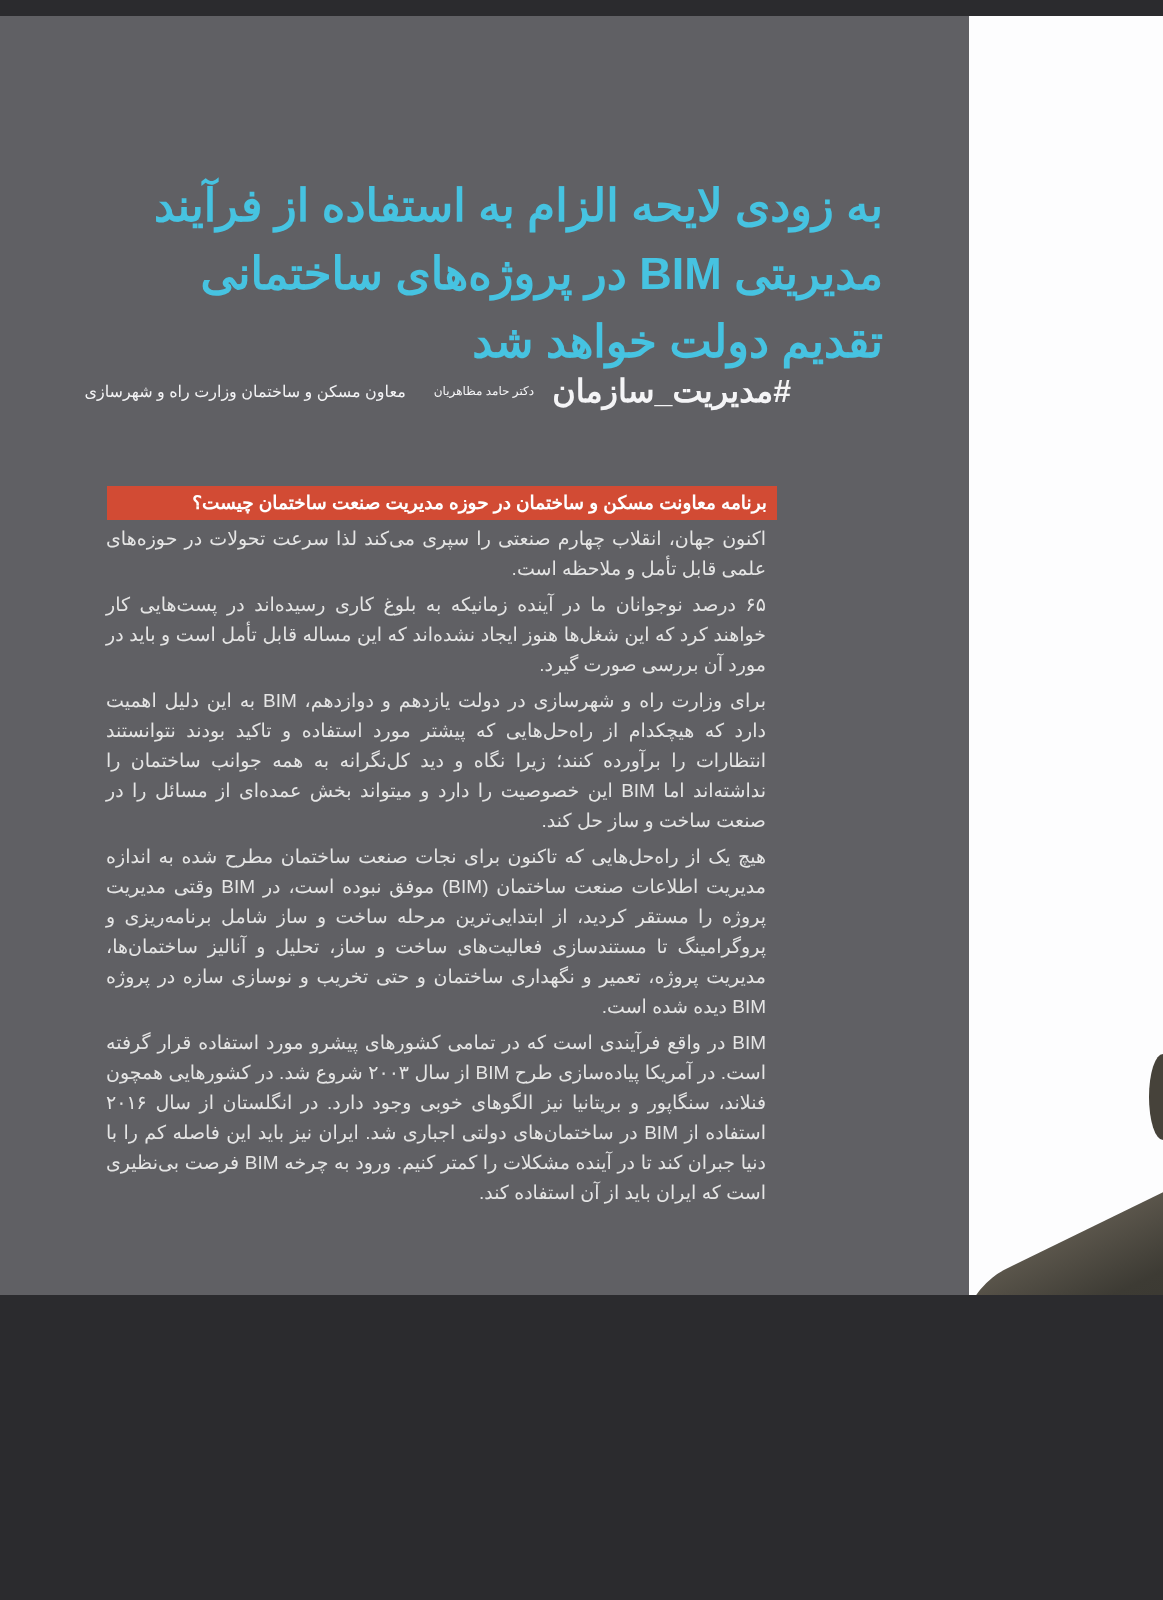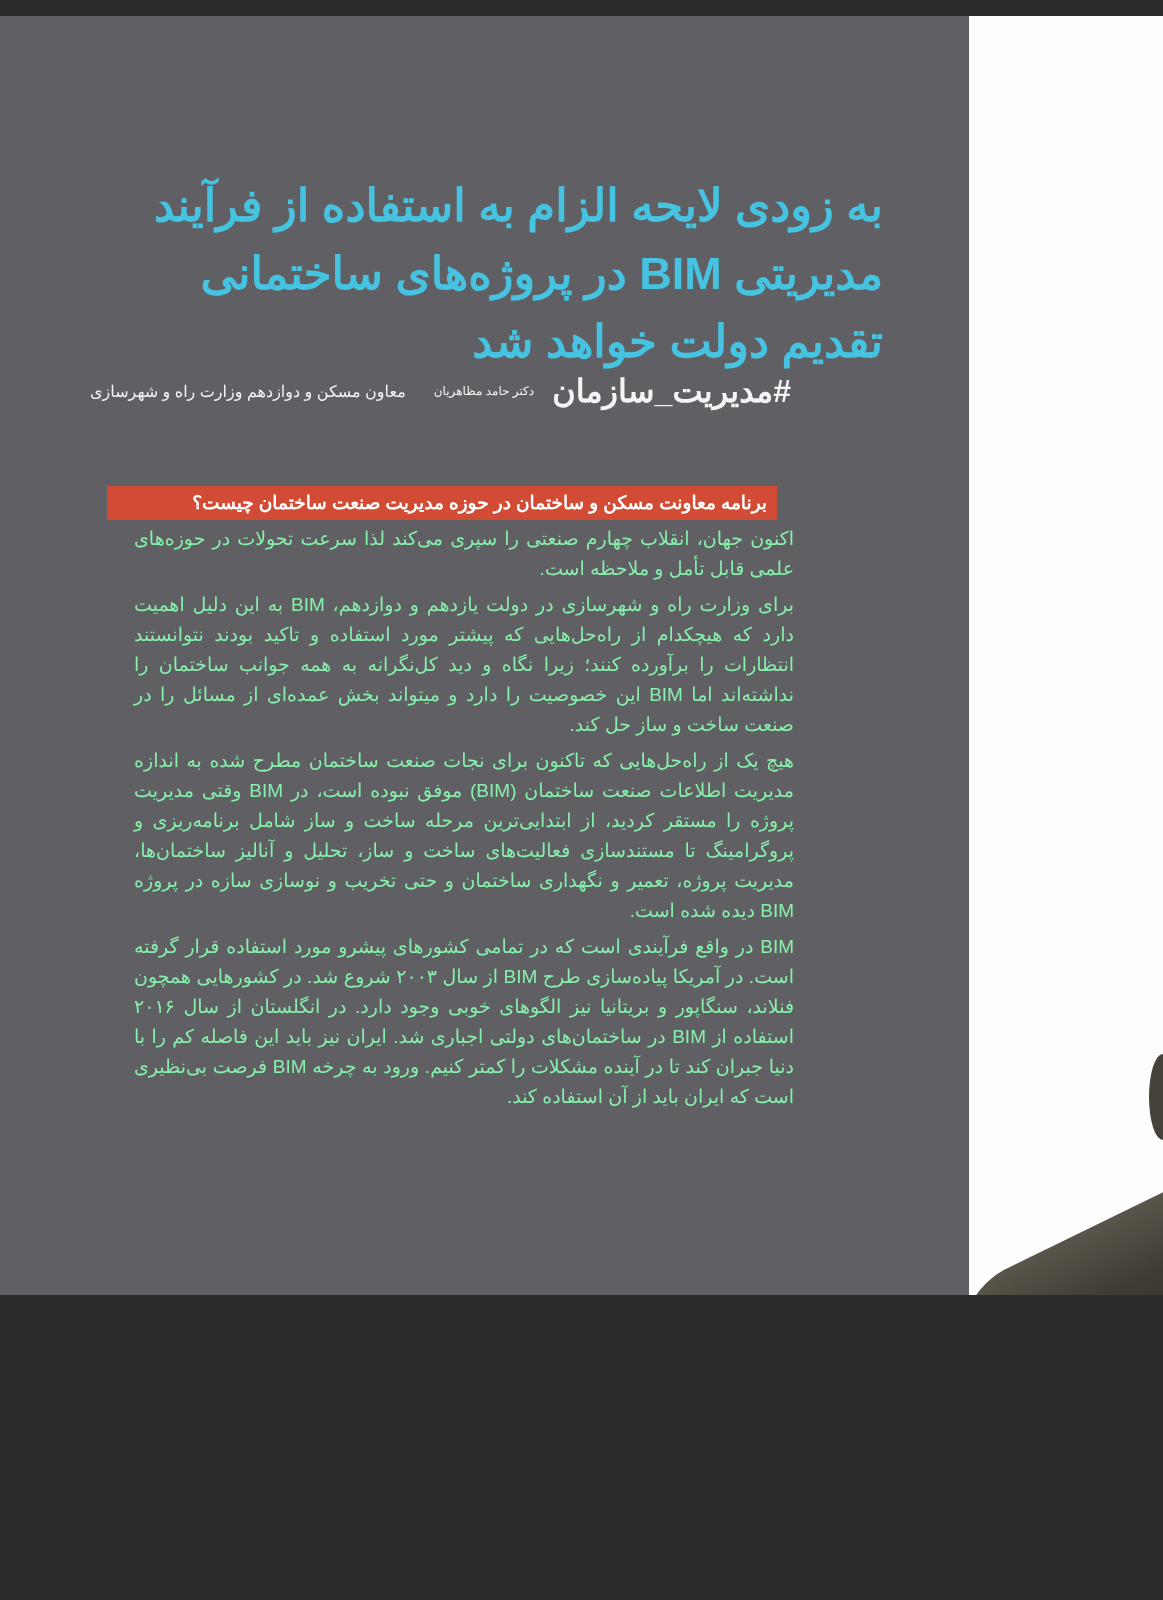--- a/index.html
+++ b/index.html
@@ -54,24 +54,24 @@
     display:block;width:100%;
     padding-right:10px;
     color:#ffffff;
     font-size:18.5px;
     font-weight:bold;
     white-space:nowrap;
     overflow:hidden;
   }
   
   .body-copy{
-    position:absolute;top:508px;right:369px;
+    position:absolute;top:508px;right:397px;
     width:660px;
     direction:rtl;
-    color:#86efac;
+    color:#e5e5e5;
     font-size:19px;
     line-height:30px;
     text-align:justify;
     text-align-last:right;
     font-weight:500;
   }
   .body-copy p{margin:0 0 6px 0;}
   
   .photo-region{
     position:absolute;left:905px;top:1030px;right:0;bottom:0;
@@ -116,27 +116,28 @@
     <div class="photo-chair-top"></div>
     <div class="photo-chair-body"></div>
     <div class="photo-backdrop-strip"></div>
   </div>
 
   <h1 class="headline">به زودی لایحه الزام به استفاده از فرآیند مدیریتی BIM در پروژه‌های ساختمانی تقدیم دولت خواهد شد</h1>
 
   <div class="byline">
     <span class="hashtag">#مدیریت_سازمان</span>
     <span class="author">دکتر حامد مظاهریان</span>
-    <span class="author-title">معاون مسکن و دوازدهم وزارت راه و شهرسازی</span>
+    <span class="author-title">معاون مسکن و ساختمان وزارت راه و شهرسازی</span>
   </div>
 
   <div class="question-bar">
     <span>برنامه معاونت مسکن و ساختمان در حوزه مدیریت صنعت ساختمان چیست؟</span>
   </div>
 
   <div class="body-copy">
     <p>اکنون جهان، انقلاب چهارم صنعتی را سپری می‌کند لذا سرعت تحولات در حوزه‌های علمی قابل تأمل و ملاحظه است.</p>
+    <p>۶۵ درصد نوجوانان ما در آینده زمانیکه به بلوغ کاری رسیده‌اند در پست‌هایی کار خواهند کرد که این شغل‌ها هنوز ایجاد نشده‌اند که این مساله قابل تأمل است و باید در مورد آن بررسی صورت گیرد.</p>
     <p>برای وزارت راه و شهرسازی در دولت یازدهم و دوازدهم، BIM به این دلیل اهمیت دارد که هیچکدام از راه‌حل‌هایی که پیشتر مورد استفاده و تاکید بودند نتوانستند انتظارات را برآورده کنند؛ زیرا نگاه و دید کل‌نگرانه به همه جوانب ساختمان را نداشته‌اند اما BIM این خصوصیت را دارد و میتواند بخش عمده‌ای از مسائل را در صنعت ساخت و ساز حل کند.</p>
     <p>هیچ یک از راه‌حل‌هایی که تاکنون برای نجات صنعت ساختمان مطرح شده به اندازه مدیریت اطلاعات صنعت ساختمان (BIM) موفق نبوده است، در BIM وقتی مدیریت پروژه را مستقر کردید، از ابتدایی‌ترین مرحله ساخت و ساز شامل برنامه‌ریزی و پروگرامینگ تا مستندسازی فعالیت‌های ساخت و ساز، تحلیل و آنالیز ساختمان‌ها، مدیریت پروژه، تعمیر و نگهداری ساختمان و حتی تخریب و نوسازی سازه در پروژه BIM دیده شده است.</p>
     <p>BIM در واقع فرآیندی است که در تمامی کشورهای پیشرو مورد استفاده قرار گرفته است. در آمریکا پیاده‌سازی طرح BIM از سال ۲۰۰۳ شروع شد. در کشورهایی همچون فنلاند، سنگاپور و بریتانیا نیز الگوهای خوبی وجود دارد. در انگلستان از سال ۲۰۱۶ استفاده از BIM در ساختمان‌های دولتی اجباری شد. ایران نیز باید این فاصله کم را با دنیا جبران کند تا در آینده مشکلات را کمتر کنیم. ورود به چرخه BIM فرصت بی‌نظیری است که ایران باید از آن استفاده کند.</p>
   </div>
 
 </div>
 
 </body></html>

